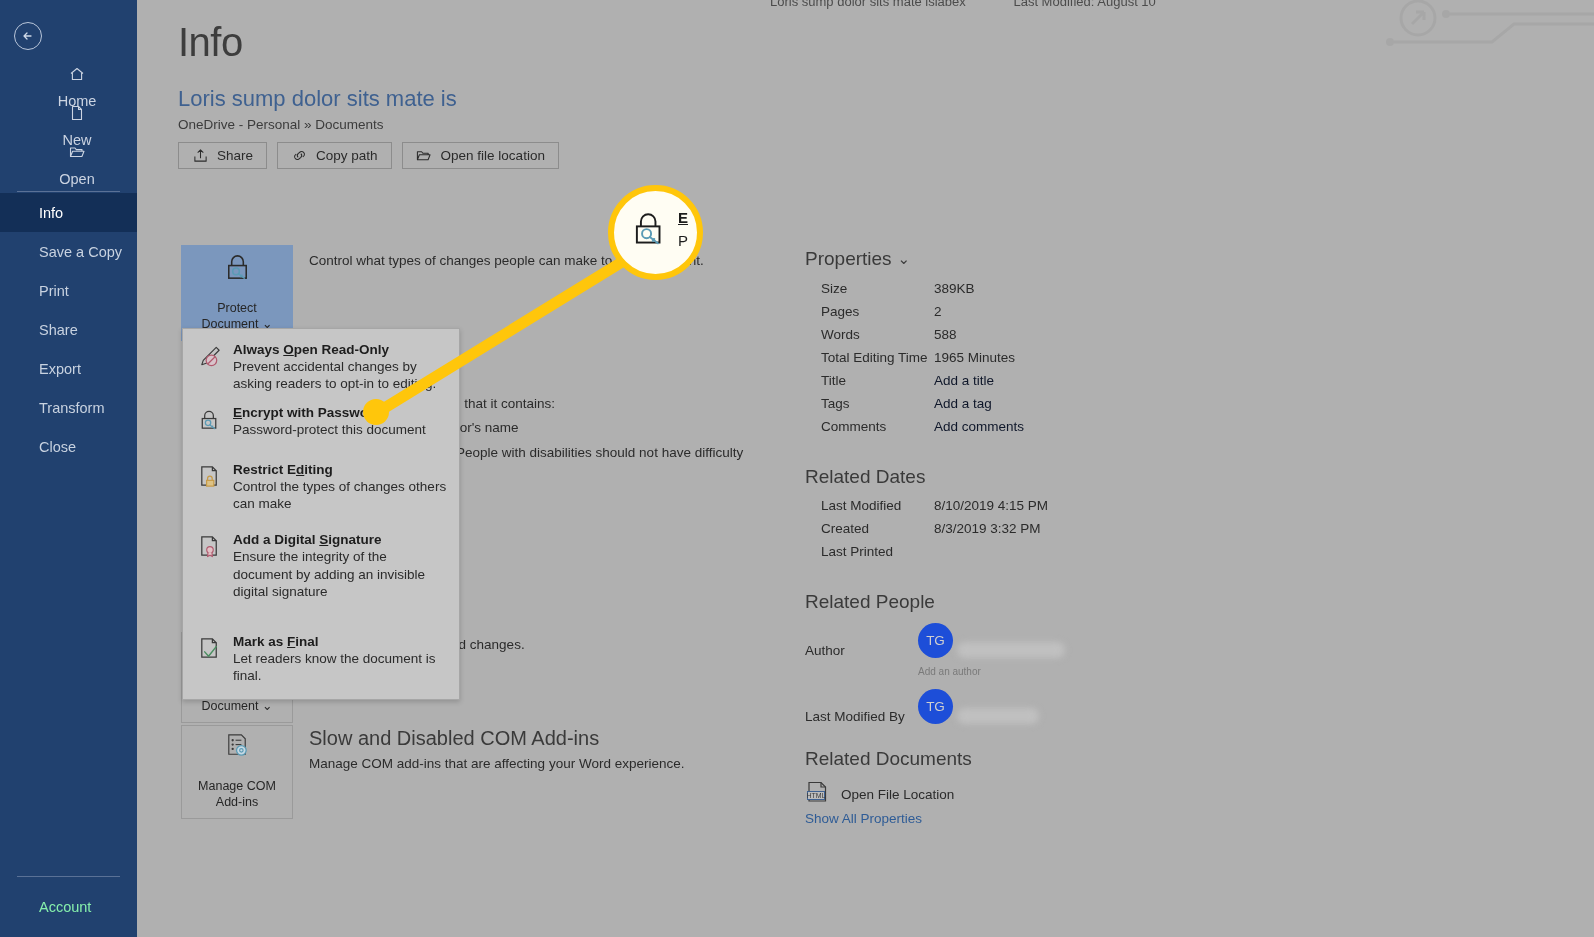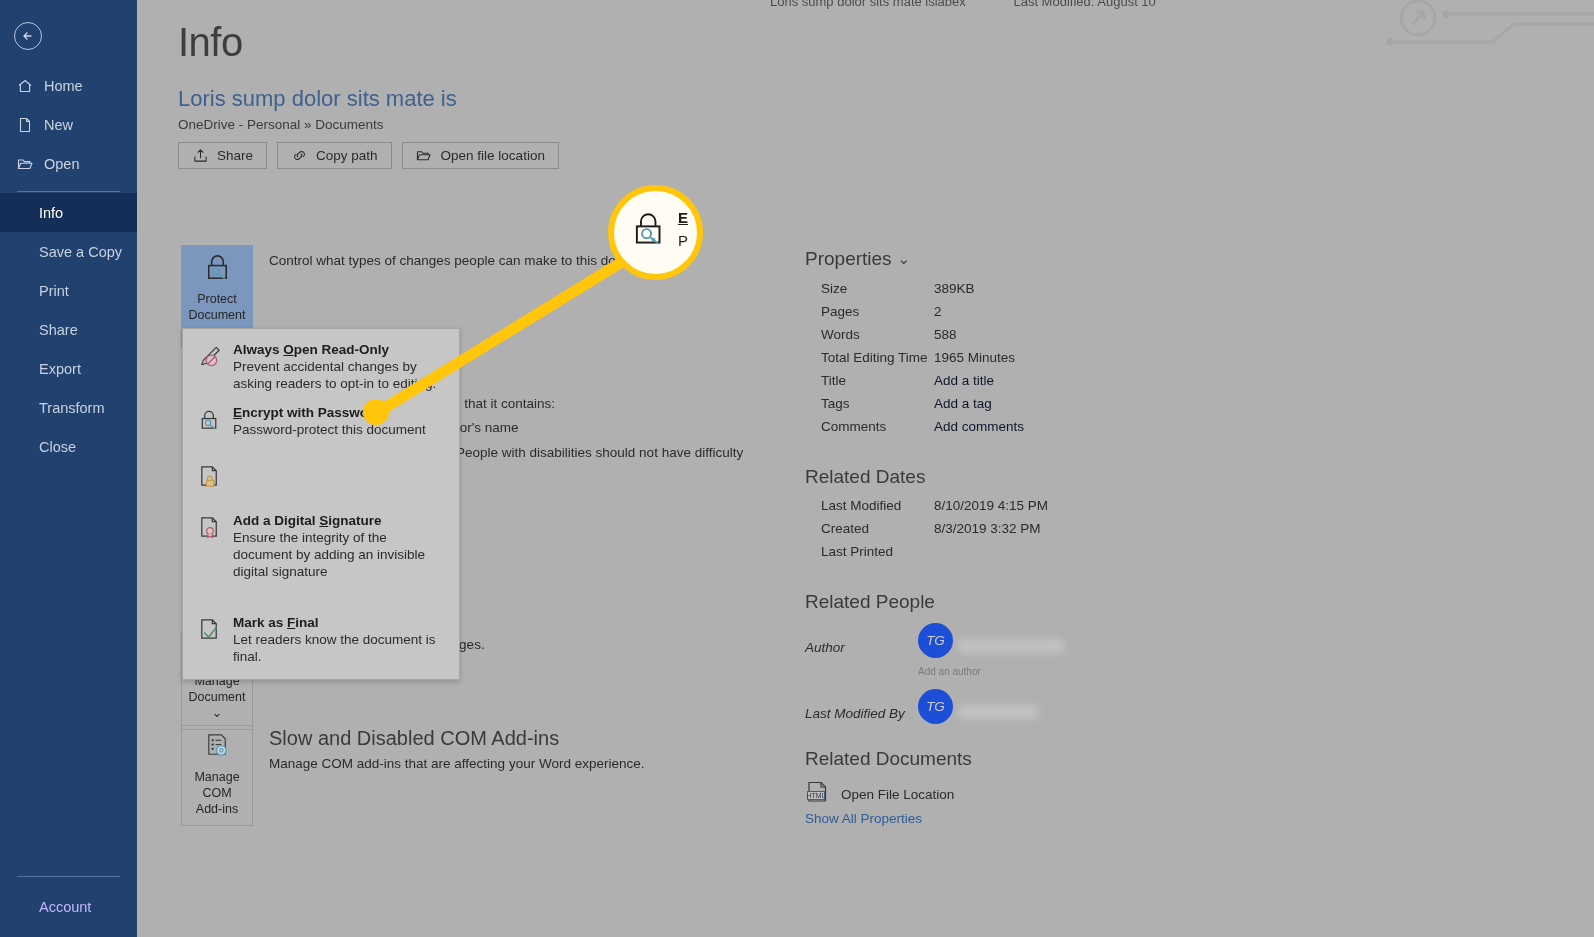--- a/index.html
+++ b/index.html
@@ -29,33 +29,33 @@
   .back-btn {
     position: absolute; top: 22px; left: 14px;
     width: 28px; height: 28px; border: 1.5px solid #b9c6da; border-radius: 50%;
     display: flex; align-items: center; justify-content: center;
     color: #cfd9e8;
   }
   .nav-top { position: absolute; top: 66px; left: 0; width: 137px; }
   .nav-item {
     display: flex; align-items: center; gap: 11px;
     height: 39px; padding-left: 17px;
-    color: #ccd4e2; font-size: 14.5px;
+    color: #ccd4e2; font-size: 14.5px; flex-direction: column;
   }
   .nav-item .ico { width: 16px; height: 16px; display:flex; align-items:center; justify-content:center; color:#ccd4e2;}
   .divider-line { height:1px; background:#5a7196; margin: 8px 17px 9px 17px; }
   .nav-list { position: absolute; top: 193px; left: 0; width: 137px; }
   .nav-list .nav-item2 {
     height: 39px; padding-left: 39px; display: flex; align-items: center;
     color: #c8d2e0; font-size: 14.5px;
   }
   .nav-list .nav-item2.active { background: #132f57; color: #ffffff; }
   .account-wrap { position: absolute; bottom: 22px; left: 0; width: 137px; }
   .account-divider { height:1px; background:#5a7196; margin: 0 17px 22px 17px; }
-  .account-item { padding-left: 39px; color:#c4b5fd; font-size: 14.5px; }
+  .account-item { padding-left: 39px; color:#86efac; font-size: 14.5px; }
 
   
   .main { position: absolute; top: 0; left: 137px; width: 1457px; height: 937px; }
   .page-title {
     position: absolute; top: 20px; left: 41px;
     font-size: 40px; font-weight: 400; color: #3d3d3d; letter-spacing: -0.5px;
   }
   .doc-title {
     position: absolute; top: 86px; left: 41px;
     font-size: 22px; color: #3f6190; font-weight: 400;
@@ -69,24 +69,24 @@
     display: flex; align-items: center; gap: 9px;
     height: 27px; padding: 0 13px;
     border: 1px solid #8c8c8c; background: transparent;
     font-size: 13.5px; color: #2b2b2b;
   }
   .flat-btn .ico { width:16px; height:16px; display:flex; align-items:center; justify-content:center; }
 
   
   .card { position: absolute; display: flex; }
   .card-btn {
-    width: 72px; min-height: 74px;
+    width: 112px; min-height: 74px;
     border: 1px solid #9a9a9a;
     display: flex; flex-direction: column; align-items: center; justify-content: center;
-    gap: 3px; padding: 6px 2px 8px;
+    gap: 12px; padding: 6px 2px 8px;
     font-size: 12.5px; color: #262626; line-height: 1.25; text-align: center;
   }
   .card-btn.sel { background: #7b97bd; border-color: #7b97bd; }
   .card-body { padding-left: 16px; padding-top: 2px; }
   .card-h { font-size: 20px; color: #3a3a3a; font-weight: 400; }
   .card-p { font-size: 13.5px; color: #2b2b2b; margin-top: 4px; line-height: 1.5; }
   .card-li { font-size: 13.5px; color: #2b2b2b; display:flex; gap:9px; margin-top:3px;}
 
   
   .dropdown {
@@ -105,21 +105,21 @@
   
   .props { position: absolute; top: 248px; left: 668px; width: 400px; }
   .props-h {
     font-size: 19px; color: #3a3a3a; display:flex; align-items:center; gap:6px; margin-bottom: 11px;
   }
   .sec-h { font-size: 19px; color: #3a3a3a; margin: 24px 0 10px 0; }
   .prop-row { display: flex; height: 23px; font-size: 13.5px; color: #2b2b2b; align-items: baseline; margin-left: 16px; }
   .prop-k { width: 113px; flex-shrink: 0; }
   .prop-v { color: #2b2b2b; }
   .prop-v.placeholder { color: #0f172a; }
-  .person-row { display: flex; align-items: center; font-size: 13.5px; color: #2b2b2b; margin-top: 4px; font-style: italic; }
+  .person-row { display: flex; align-items: flex-end; font-size: 13.5px; color: #2b2b2b; margin-top: 4px; }
   .person-k { width: 113px; flex-shrink: 0; padding-top: 14px;}
   .avatar {
     width: 35px; height: 35px; border-radius: 50%; background: #1d4ed8;
     display: flex; align-items: center; justify-content: center;
     color: #cfcfcf; font-size: 13.5px;
   }
   .blurname { height: 16px; border-radius: 8px; background: #c0c0c0; margin-left: 4px; margin-top: 11px; filter: blur(3px); }
   .add-author { color: #7a7a7a; font-size: 10px; margin: 8px 0 0 113px; }
   .reldoc { display: flex; align-items: center; gap: 10px; margin-top: 10px; font-size: 13.5px; color:#2b2b2b; }
   .link { color: #2f5c96; font-size: 13.5px; display:inline-block; text-decoration: none; }
@@ -448,20 +448,24 @@
     </div>
 
     <div class="dd-item" style="margin-top:12px">
       <div class="dd-ico">
         <svg width="25" height="25" viewBox="0 0 26 26">
           <path d="M5 3 H16 L20 7 V22 H5 Z" fill="none" stroke="#3a3a3a" stroke-width="1.3"></path>
           <path d="M16 3 V7 H20" fill="none" stroke="#3a3a3a" stroke-width="1.3"></path>
           <path d="M11 17 V15 a2.4 2.4 0 0 1 4.8 0 v2" fill="none" stroke="#c79a45" stroke-width="1.3"></path>
           <rect x="10" y="17" width="7.5" height="6" fill="#ddc285" stroke="#c79a45" stroke-width="1.2"></rect>
         </svg>
+      </div>
+      <div>
+        <div class="dd-title"><span>Restrict E</span><u>d</u><span>iting</span></div>
+        <div class="dd-desc">Control the types of changes others can make</div>
       </div>
     </div>
 
     <div class="dd-item" style="margin-top:8px">
       <div class="dd-ico">
         <svg width="25" height="25" viewBox="0 0 26 26">
           <path d="M5 3 H16 L20 7 V22 H5 Z" fill="none" stroke="#3a3a3a" stroke-width="1.3"></path>
           <path d="M16 3 V7 H20" fill="none" stroke="#3a3a3a" stroke-width="1.3"></path>
           <circle cx="13.5" cy="16.5" r="3.4" fill="#e3c1c6" stroke="#b05a6e" stroke-width="1.2"></circle>
           <path d="M11.5 19 L11 23.5 L13.5 22 L16 23.5 L15.5 19" fill="#e3c1c6" stroke="#b05a6e" stroke-width="1.2" stroke-linejoin="round"></path>

